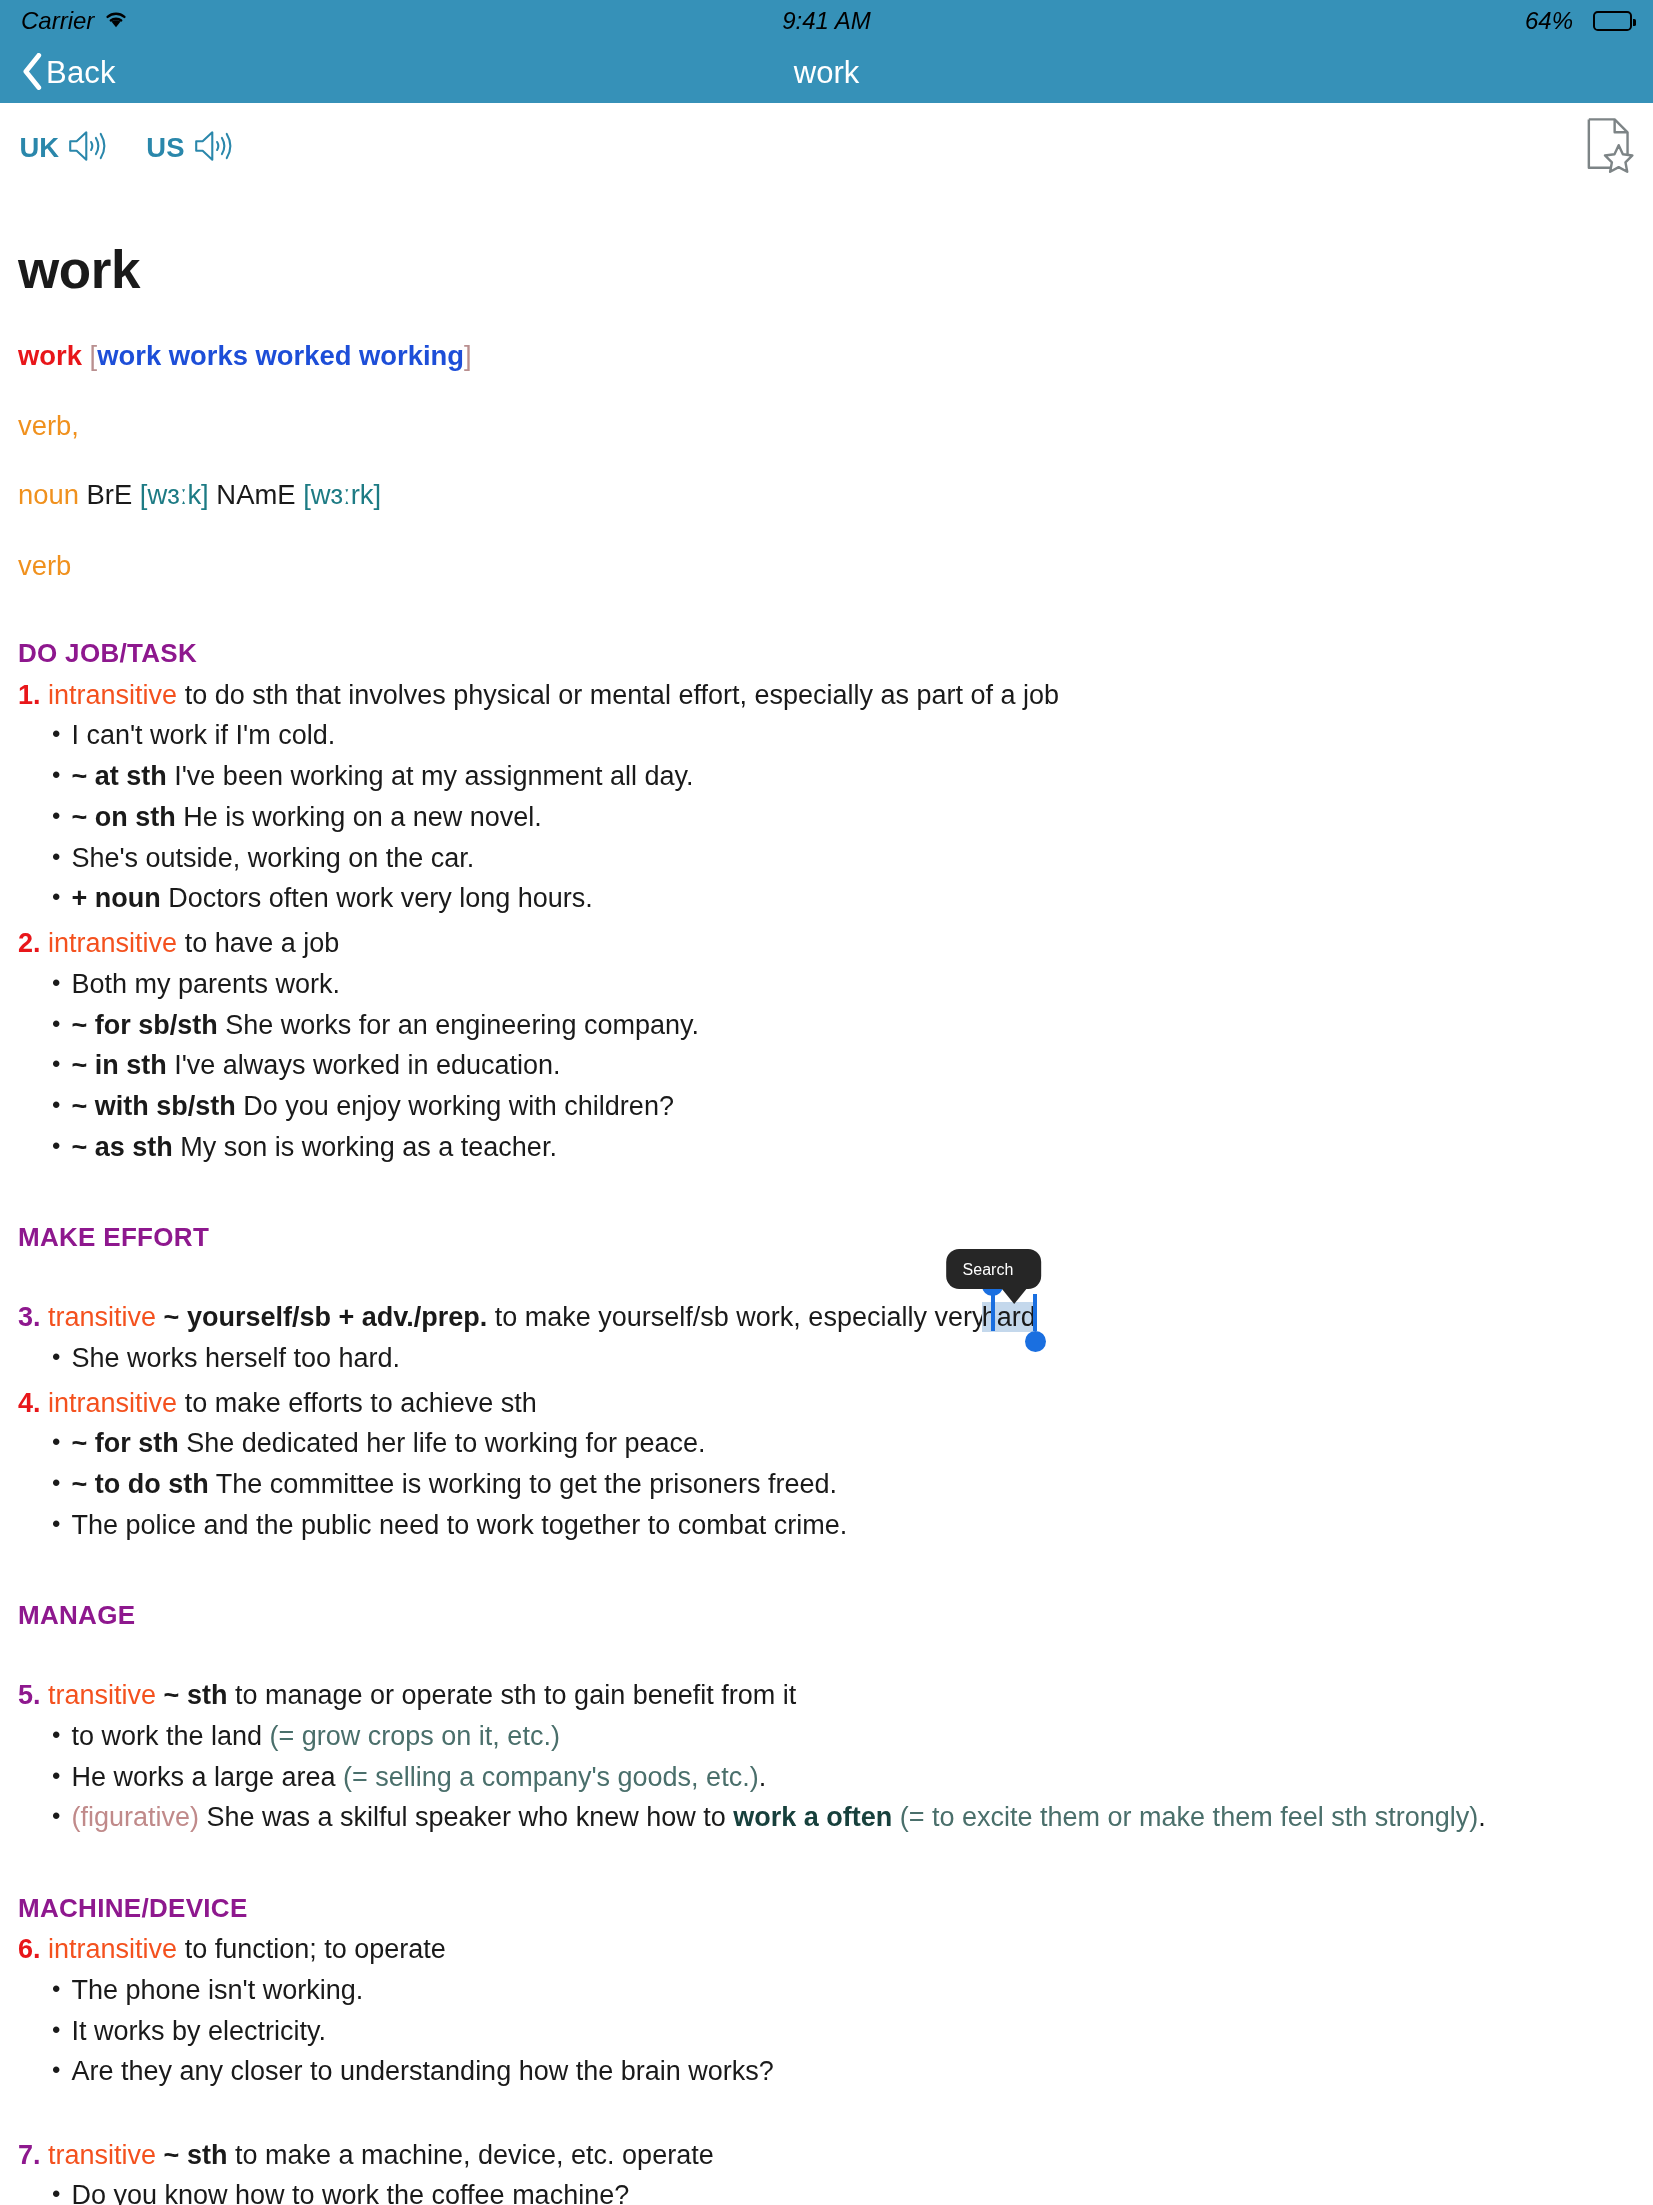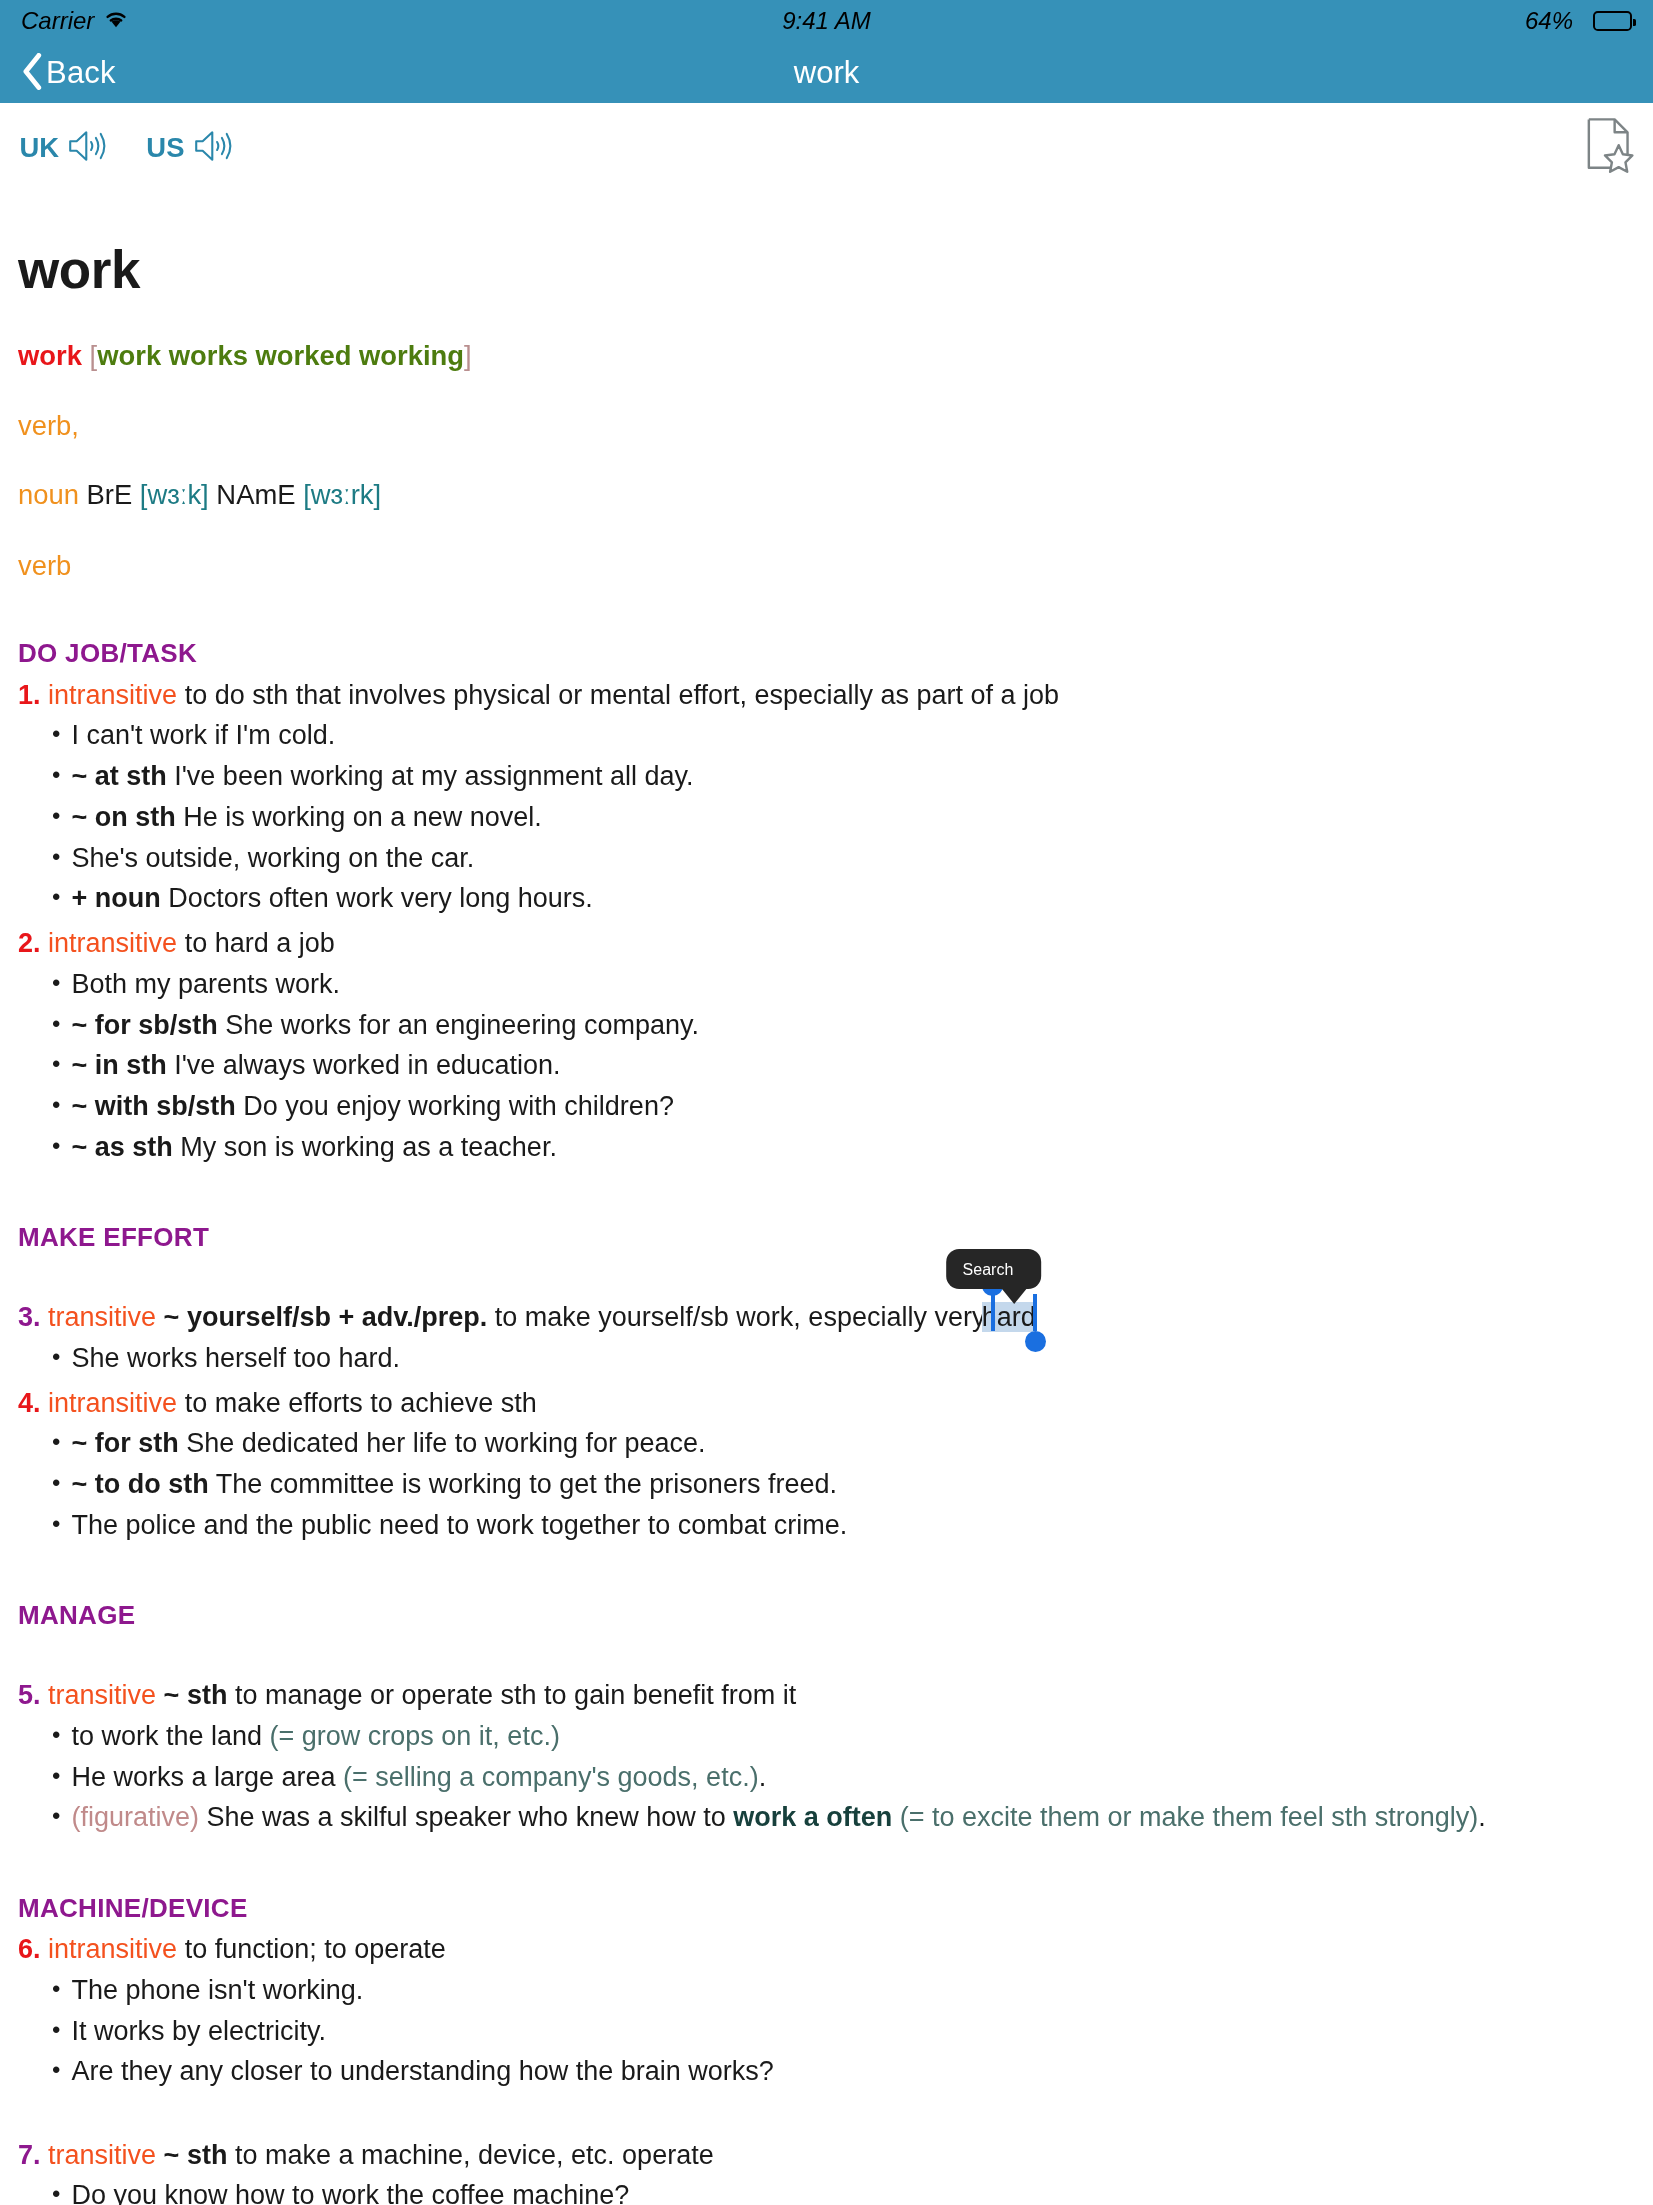--- a/index.html
+++ b/index.html
@@ -157,21 +157,21 @@
   .infl-line {
     margin-top: 39px;
     font-size: 27.4px;
     line-height: 1.25;
   }
   .hw-red {
     color: #e8161a;
     font-weight: bold;
   }
   .bracket { color: #b98f8f; font-weight: 400; }
-  .infl { color: #4d7c0f; font-weight: bold; }
+  .infl { color: #1d4ed8; font-weight: bold; }
 
   .pos-line {
     margin-top: 37px;
     font-size: 27.4px;
     color: #f0911e;
   }
   .phon-line {
     margin-top: 37px;
     font-size: 27.4px;
     color: #1a1a1a;
@@ -390,21 +390,21 @@
           <div class="sense-head"><span class="num-red">1.</span> <span class="gram">intransitive</span> <span>to do sth that involves physical or mental effort, especially as part of a job</span></div>
           <ul class="examples">
             <li><span>I can't work if I'm cold.</span></li>
             <li><span class="cf">~ at sth</span> <span>I've been working at my assignment all day.</span></li>
             <li><span class="cf">~ on sth</span> <span>He is working on a new novel.</span></li>
             <li><span>She's outside, working on the car.</span></li>
             <li><span class="cf">+ noun</span> <span>Doctors often work very long hours.</span></li>
           </ul>
         </div>
         <div class="sense">
-          <div class="sense-head"><span class="num-red">2.</span> <span class="gram">intransitive</span> <span>to hard a job</span></div>
+          <div class="sense-head"><span class="num-red">2.</span> <span class="gram">intransitive</span> <span>to have a job</span></div>
           <ul class="examples">
             <li><span>Both my parents work.</span></li>
             <li><span class="cf">~ for sb/sth</span> <span>She works for an engineering company.</span></li>
             <li><span class="cf">~ in sth</span> <span>I've always worked in education.</span></li>
             <li><span class="cf">~ with sb/sth</span> <span>Do you enjoy working with children?</span></li>
             <li><span class="cf">~ as sth</span> <span>My son is working as a teacher.</span></li>
           </ul>
         </div>
       </div>
       <div class="group">

